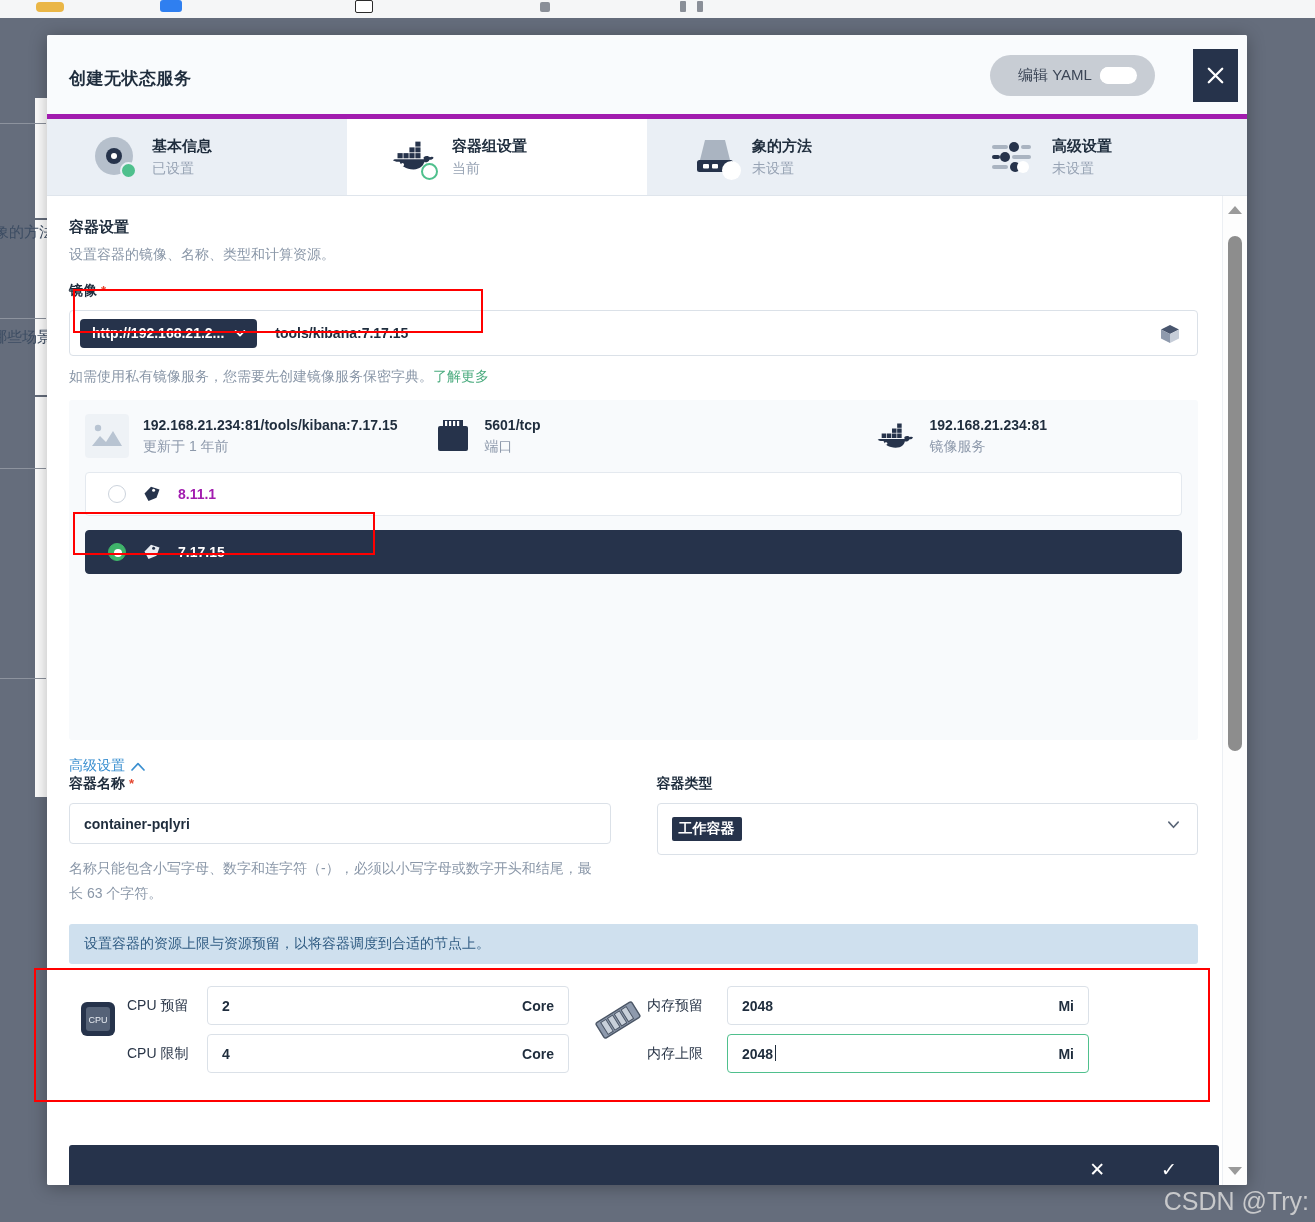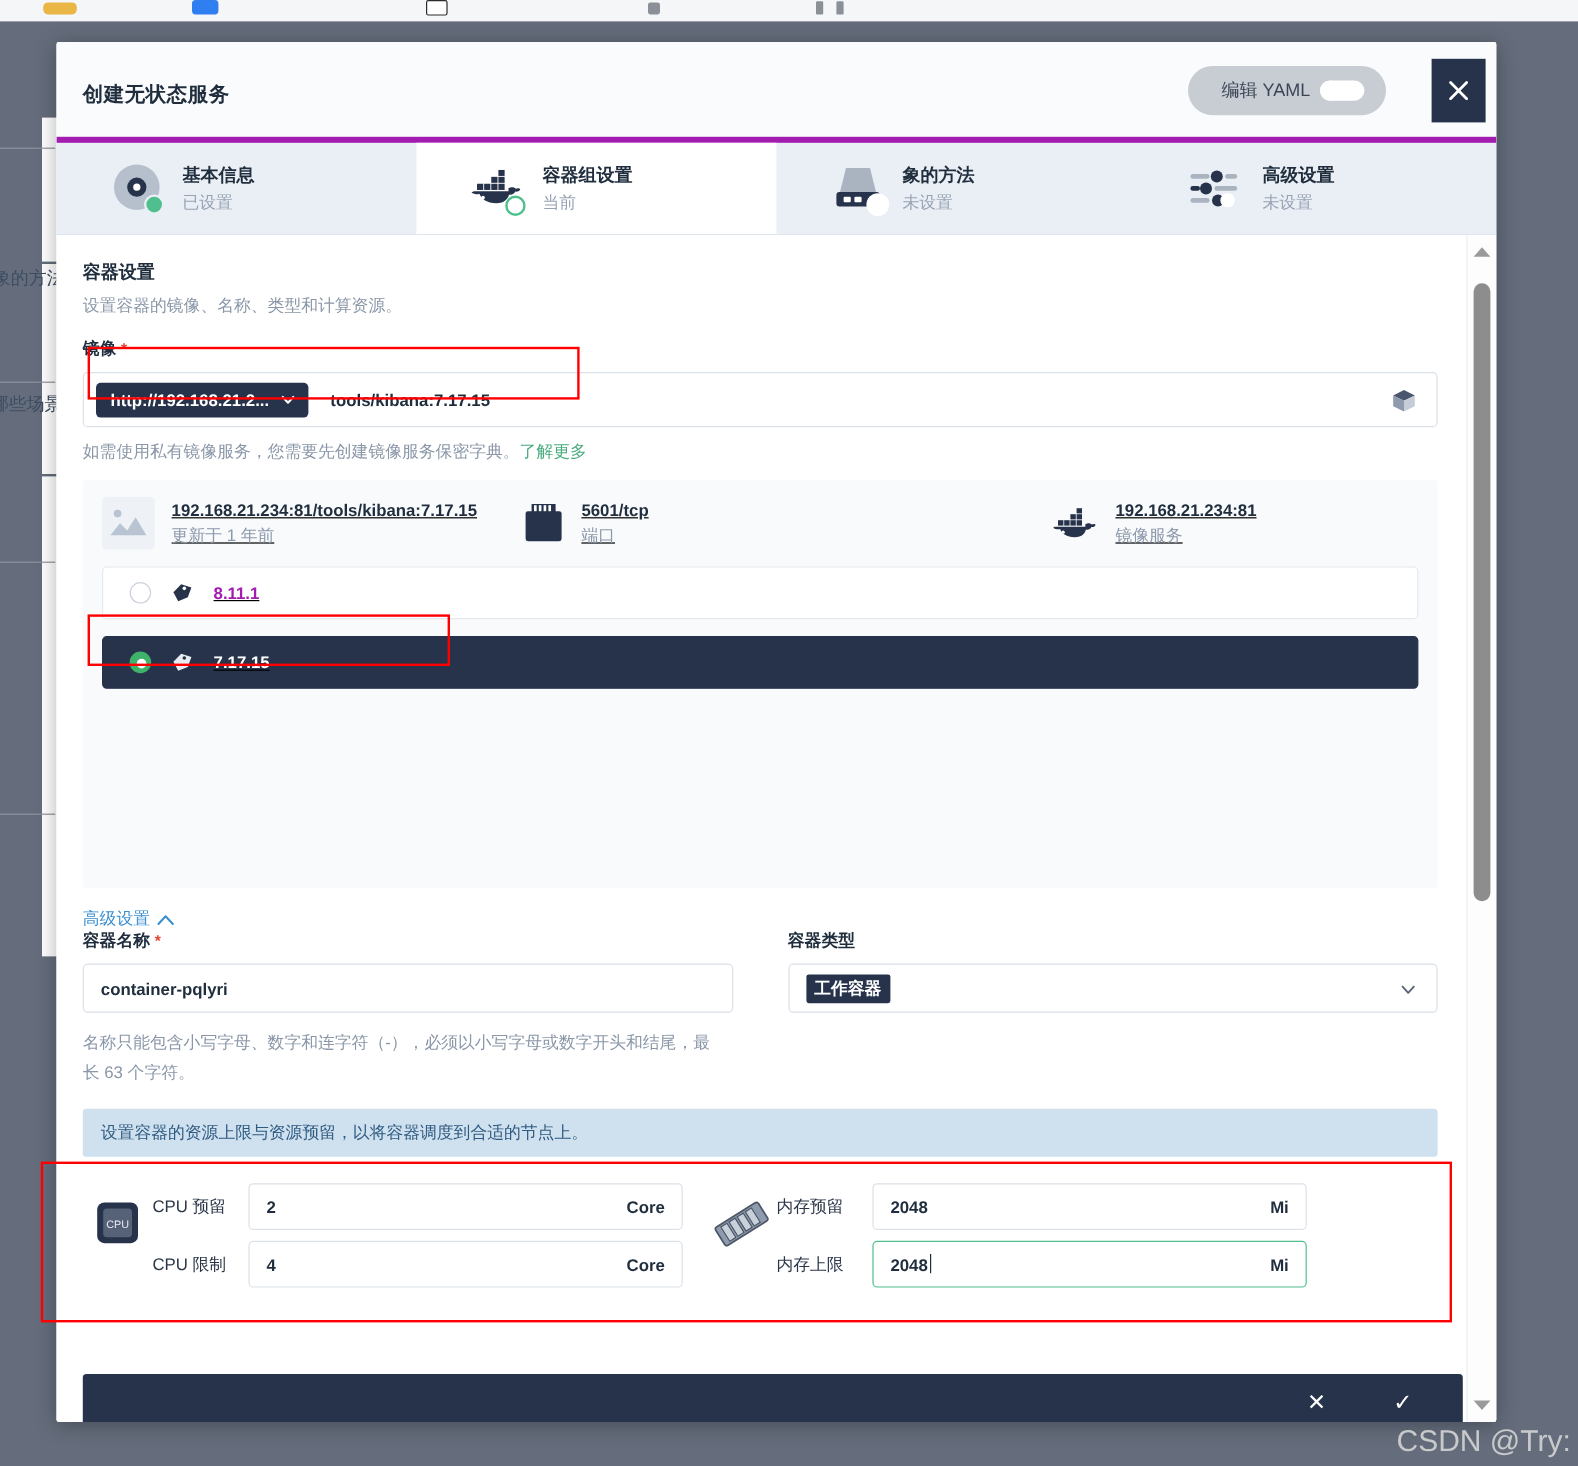--- a/index.html
+++ b/index.html
@@ -130,21 +130,21 @@
   }
   .registry-chip svg { width:14px; height:14px; }
   .image-text { margin-left: 18px; font-size:14px; font-weight:bold; color:#1f2d3d; }
   .cube-icon { position:absolute; right:16px; top:12px; width:22px; height:22px; }
 
   .hint { font-size:14px; color:#8a97a8; margin-top:12px; }
   .hint a { color:#4aab7e; text-decoration:none; cursor:pointer; }
 
   .result-panel {
     margin-top: 14px; background:#f8fafc; border-radius:3px;
-    height: 340px; position:relative; padding: 14px 16px 0 16px; text-decoration: underline;
+    height: 340px; position:relative; padding: 14px 16px 0 16px;
   }
   .result-head { display:flex; align-items:center; }
   .rh-block { display:flex; align-items:center; gap:14px; }
   .rh-icon-img { width:44px; height:44px; background:#eef2f6; border-radius:4px; position:relative; }
   .rh-texts { display:flex; flex-direction:column; gap:5px; }
   .rh-main { font-size:14px; font-weight:bold; color:#1f2d3d; }
   .rh-sub { font-size:14px; color:#8d99ab; }
   .rh-block.port { margin-left: 37px; }
   .rh-block.reg { margin-left: 335px; }
   .rj45 { width:36px; height:34px; }
@@ -167,21 +167,21 @@
 
   .two-col { display:flex; gap:46px; }
   .col { flex:1; }
   .col .field-label { margin-top:0; }
   .text-input {
     margin-top:10px; height:41px; border:1px solid #dbe1e8; border-radius:4px;
     display:flex; align-items:center; padding:0 14px; font-size:14px;
     font-weight:bold; color:#1f2d3d; background:#fff;
   }
   .select-box {
-    margin-top:10px; height:41px; border:1px solid #dbe1e8; border-radius:4px;
+    margin-top:10px; height:52px; border:1px solid #dbe1e8; border-radius:4px;
     display:flex; align-items:center; padding:0 14px; position:relative; background:#fff; cursor:pointer;
   }
   .select-val {
     background:#26334b; color:#fff; font-size:14px; font-weight:bold;
     padding:3px 7px; border-radius:2px;
   }
   .select-chev { position:absolute; right:16px; top:13px; width:15px; height:15px; }
   .help-txt { font-size:14px; color:#8a97a8; margin-top:12px; line-height:25px; max-width:530px;}
 
   .notice {

